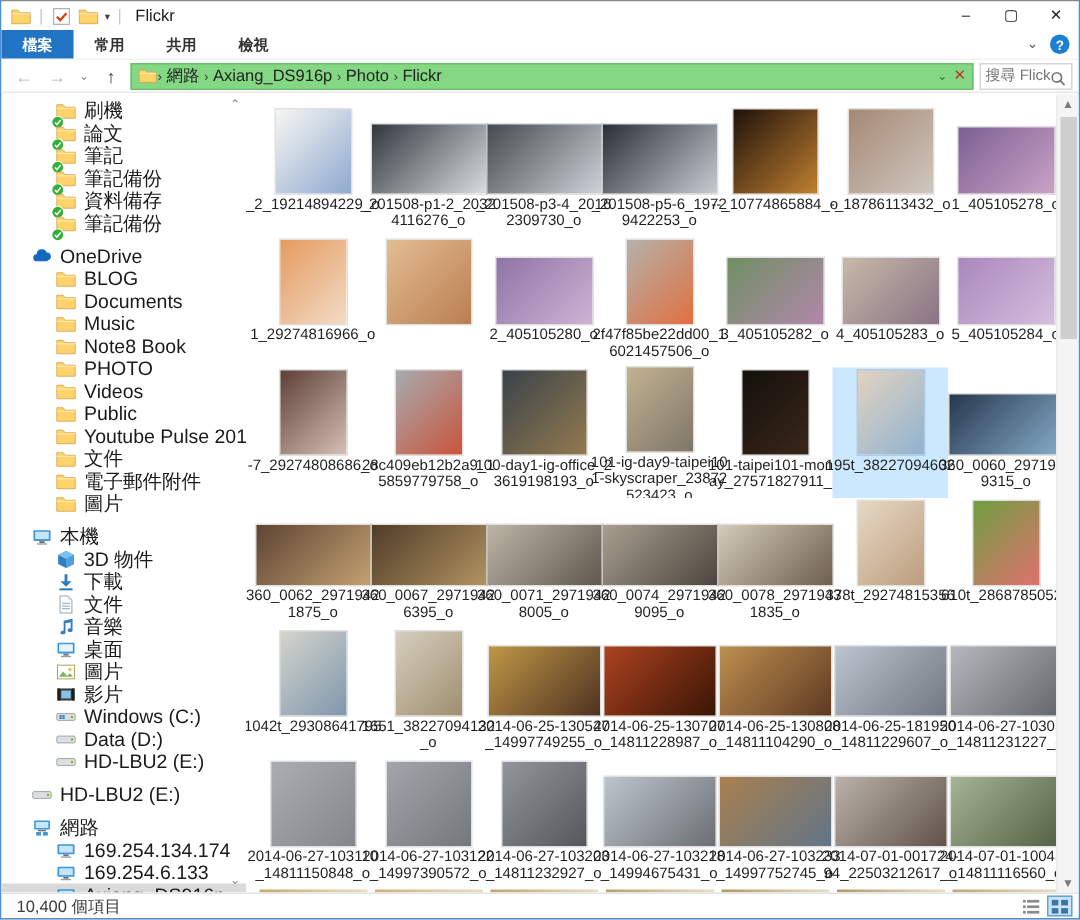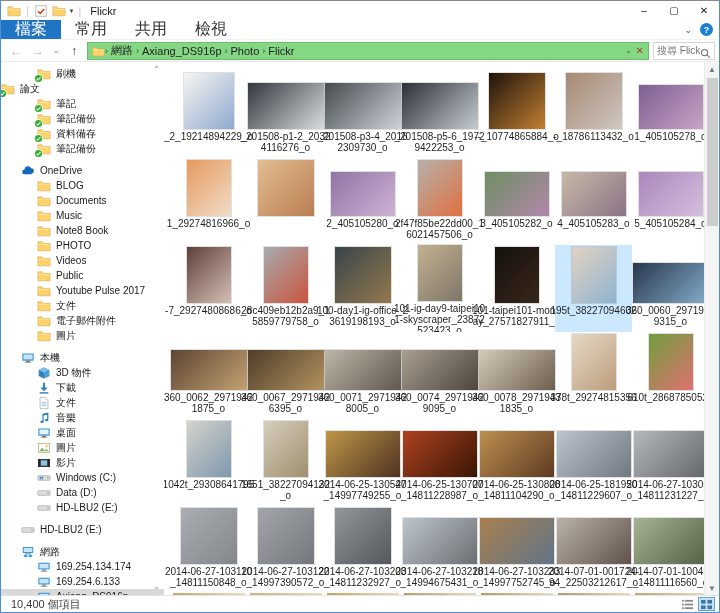--- a/index.html
+++ b/index.html
@@ -15,21 +15,21 @@
   .qat .sep { color:#c8c8c8; font-size:11px; padding:0 1px; }
   .qat .dd { font-size:7px; color:#444; }
   .wtitle { font-size:11px; color:#1a1a1a; padding-left:4px; }
   .wincontrols { margin-left:auto; display:flex; height:100%; }
   .wincontrols span { width:30px; height:100%; display:flex; align-items:center;
     justify-content:center; font-size:10px; color:#222; }
 
   
   .tabrow { height:20px; display:flex; align-items:stretch; background:#fff;
     border-bottom:1px solid #f2f2f2; position:relative; }
-  .tab { padding:0 14px; font-size:16px; color:#333; display:flex; align-items:center; }
+  .tab { padding:0 14px; font-size:10px; color:#333; display:flex; align-items:center;font-weight:bold; }
   .tab.active { background:#2173c4; color:#fff; }
   .ribbon-right { position:absolute; right:6px; top:0; height:100%;
     display:flex; align-items:center; gap:8px; }
   .rib-chev { font-size:9px; color:#555; }
   .rib-help { width:13px; height:13px; border-radius:50%; background:#1b7fd4; color:#fff;
     font-size:9px; display:flex; align-items:center; justify-content:center; font-weight:bold; }
 
   
   .addrrow { height:22px; display:flex; align-items:center; padding:0 4px 0 6px;
     background:#fff; border-bottom:1px solid #e9e9e9; gap:4px; }
@@ -49,21 +49,21 @@
   .searchbox input { border:none; outline:none; width:100%; font-size:10px; color:#777;
     font-family:"Liberation Sans","DejaVu Sans",sans-serif; }
   .search-ic { width:11px; height:11px; min-width:11px; }
 
   
   .content { position:absolute; top:62px; left:0; right:0; bottom:17px; display:flex;
     background:#fff; overflow:hidden; }
 
   .sidebar { width:163px; min-width:163px; padding-top:3px; position:relative;
     overflow:hidden; }
-  .srow { height:15px; display:flex; align-items:center; gap:5px; font-size:10px;
+  .srow { height:15px; display:flex; align-items:center; gap:5px; font-size:13px;
     color:#1a1a1a; white-space:nowrap; }
   .srow.gap { margin-top:7px; }
   .srow.sel { background:#d9d9d9; }
   .srow .ic { width:14px; height:14px; min-width:14px; position:relative; }
   .srow .ov { position:absolute; left:-3px; bottom:-2px; width:9px; height:9px; }
   .sb-chev { position:absolute; right:4px; font-size:8px; color:#8a8a8a; }
   .sb-chev.top { top:2px; } .sb-chev.bot { bottom:4px; }
 
   .main { flex:1; position:relative; overflow:hidden; }
   .grid { display:grid; grid-template-columns:repeat(7,77px); padding:8px 0 0 6px; }
@@ -176,21 +176,21 @@
           <span class="ic"><svg viewBox="0 0 16 16">
               <path d="M1 3.2h4.8l1.4 1.9H15v8.4H1z" fill="#ffd36b" stroke="#cda043" stroke-width=".6"></path>
               <path d="M1 5.6h14v.8H1z" fill="#ffe9a8"></path>
             </svg><span class="ov"><svg viewBox="0 0 10 10">
                 <circle cx="5" cy="5" r="4.7" fill="#fff"></circle>
                 <circle cx="5" cy="5" r="4" fill="#31b035"></circle>
                 <path d="M2.9 5.2l1.5 1.5 2.8-3.3" stroke="#fff" stroke-width="1.2" fill="none"></path>
               </svg></span></span>
           <span>刷機</span>
         </div>
-        <div class="srow" style="">
+        <div class="srow" style="padding-left: 36px;">
           <span class="ic"><svg viewBox="0 0 16 16">
               <path d="M1 3.2h4.8l1.4 1.9H15v8.4H1z" fill="#ffd36b" stroke="#cda043" stroke-width=".6"></path>
               <path d="M1 5.6h14v.8H1z" fill="#ffe9a8"></path>
             </svg><span class="ov"><svg viewBox="0 0 10 10">
                 <circle cx="5" cy="5" r="4.7" fill="#fff"></circle>
                 <circle cx="5" cy="5" r="4" fill="#31b035"></circle>
                 <path d="M2.9 5.2l1.5 1.5 2.8-3.3" stroke="#fff" stroke-width="1.2" fill="none"></path>
               </svg></span></span>
           <span>論文</span>
         </div>

